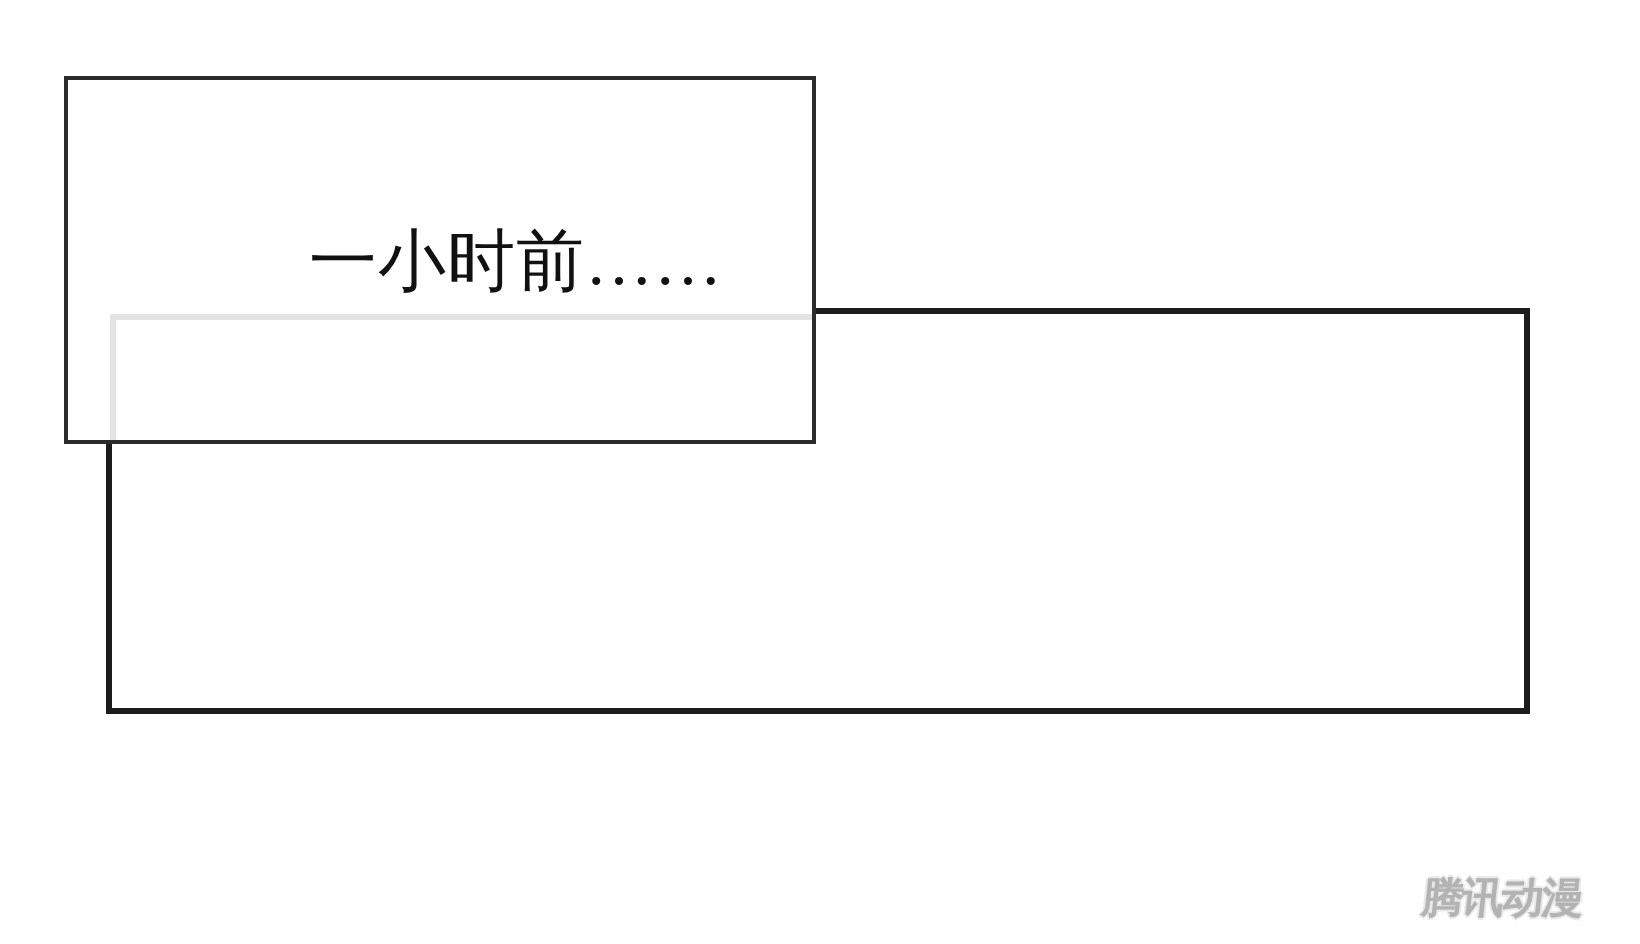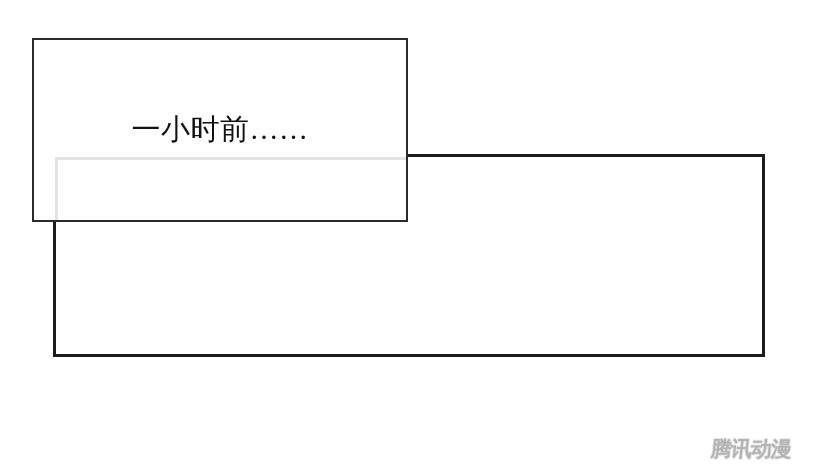--- a/index.html
+++ b/index.html
@@ -66,25 +66,26 @@
     background: transparent;
     pointer-events: none;
   }
 
   .caption {
     position: absolute;
     left: 32px;
     top: 112px;
     width: 376px;
     text-align: center;
-    font-size: 29px;
+    font-size: 34px;
     line-height: 1.2;
     color: #111111;
     letter-spacing: 0.5px;
     white-space: nowrap;
+    padding-left: 38px;
   }
 
   
   .watermark {
     position: absolute;
     right: 10px;
     bottom: 8px;
     width: 118px;
     height: 30px;
     display: flex;

